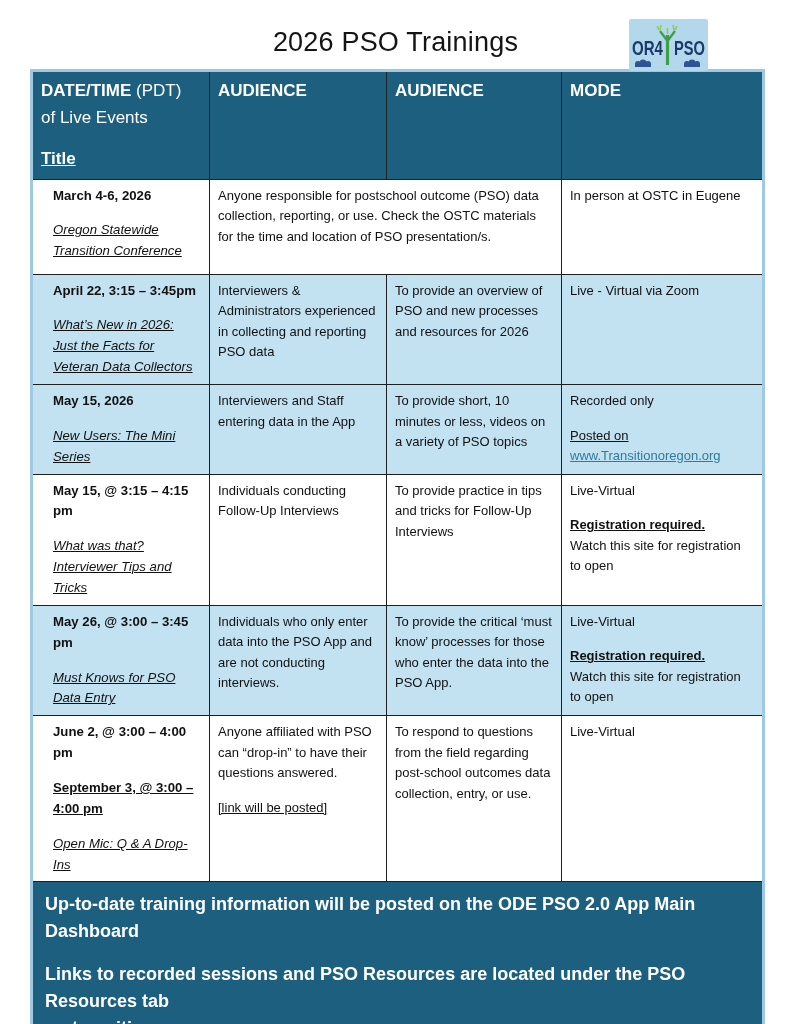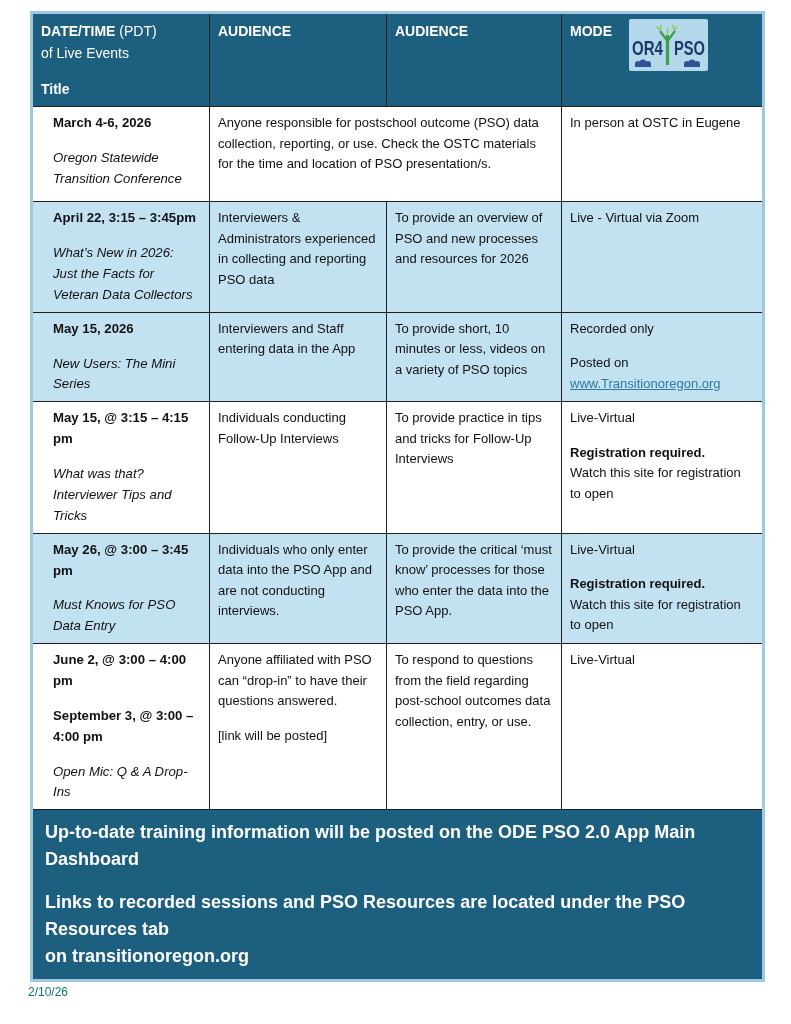--- a/index.html
+++ b/index.html
@@ -22,48 +22,49 @@
   .logo{position:absolute;top:19px;left:629px;width:79px;height:52px;}
   table.trainings{
     margin:11px 0 0 30px;width:732px;border-collapse:collapse;table-layout:fixed;
     border:3px solid var(--outer-border);
   }
   th,td{
     border:1px solid var(--cell-border);vertical-align:top;text-align:left;
     padding:6px 8px;font-size:13px;line-height:1.58;color:#111;
   }
   thead tr{height:88px;}
-  thead th{background:var(--header-bg);color:#ffffff;font-size:14px;font-weight:700;}
+  thead th{background:var(--header-bg);color:#ffffff;font-size:17px;font-weight:700;}
   thead .hdr-normal{font-weight:400;}
   tbody tr.shaded td{background:var(--row-shade);}
   tbody tr:nth-child(1){height:95px;}
   tbody tr:nth-child(2){height:107px;}
   tbody tr:nth-child(3){height:63px;}
   tbody tr:nth-child(4){height:96px;}
   tbody tr:nth-child(5){height:106px;}
   tbody tr:nth-child(6){height:107px;}
   tbody tr:nth-child(7){height:96px;}
   .cell-p{margin:0;}
-  .cell-p.gap{margin-top:14px;}
+  .cell-p.gap{margin-top:14px;text-decoration:underline;}
   .cell-p.b{font-weight:700;}
   .cell-p.i{font-style:italic;}
   td.date-cell .cell-p{font-size:13.2px;padding-left:12px;}
   a.site-link{color:var(--link);text-decoration:underline;cursor:pointer;text-align:center;}
   tfoot td{
     background:var(--header-bg);color:#ffffff;font-weight:700;font-size:18px;
     padding:9px 12px;height:75px;line-height:1.5;
   }
   .footer-p2{white-space:pre-line;margin-top:16px;}
   .date-stamp{margin:3px 0 9px 28px;font-size:12px;color:#0f766e;}
 </style>
 </head>
 <body>
 
 <div class="page">
 
+  <h1 class="doc-title">2026 PSO Trainings</h1>
 
   <svg class="logo" viewBox="0 0 79 52" xmlns="http://www.w3.org/2000/svg">
     <rect x="0" y="0" width="79" height="52" rx="2" fill="#b3d8ec"></rect>
     <g>
       <path d="M38.5 46 L38.5 16" stroke="#3f9e49" stroke-width="3.2" fill="none"></path>
       <path d="M38.5 22 L31 12" stroke="#3f9e49" stroke-width="2.4" fill="none"></path>
       <path d="M38.5 22 L46 12" stroke="#3f9e49" stroke-width="2.4" fill="none"></path>
       <path d="M30 11 l-2 -4 M31 11 l1 -5 M46 11 l2 -4 M45 11 l-1 -5 M38.5 15 l0 -6" stroke="#8fcf4f" stroke-width="1.6" fill="none"></path>
     </g>
     <text x="3" y="36" font-family="Liberation Sans, sans-serif" font-size="21" font-weight="700" fill="#1b3a6b" textLength="31" lengthAdjust="spacingAndGlyphs">OR4</text>

